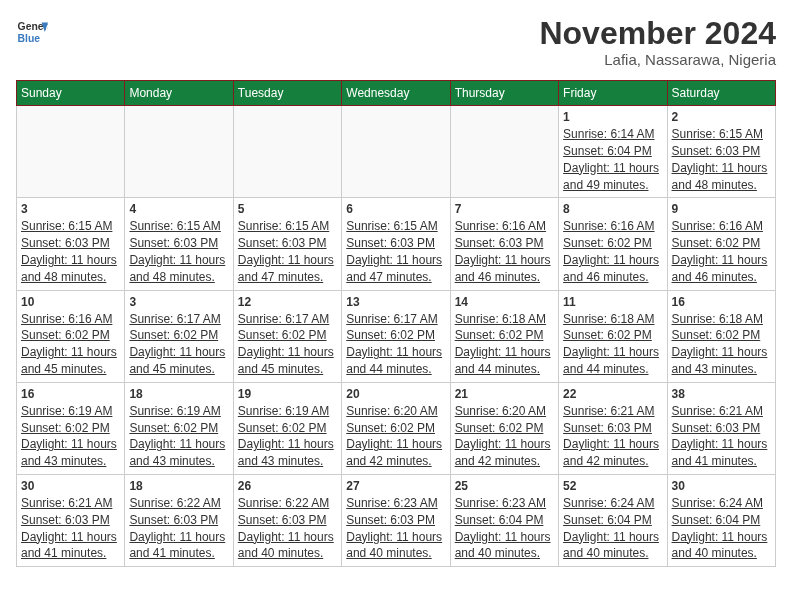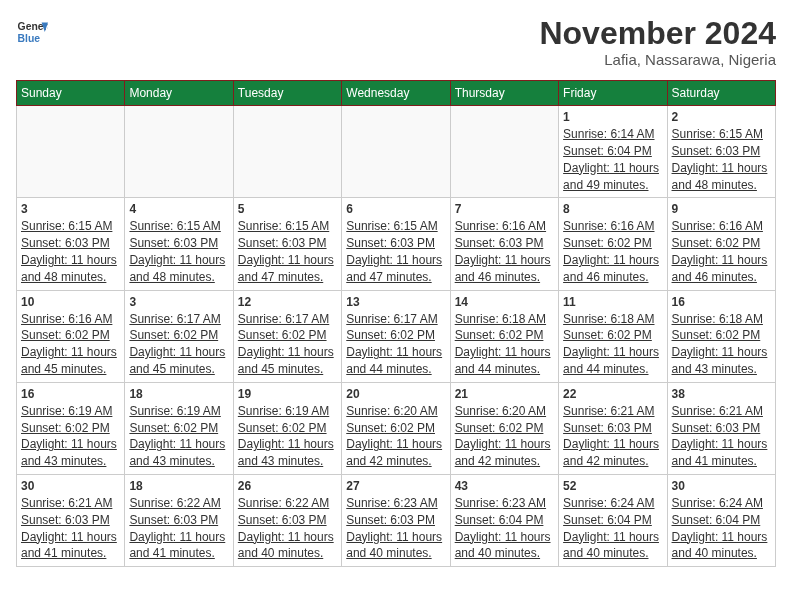--- a/index.html
+++ b/index.html
@@ -305,21 +305,21 @@
 and 40 minutes.</div>
         </td>
         <td>
           <span class="day-num">27</span>
           <div class="day-info" style="white-space: pre-line;">Sunrise: 6:23 AM
 Sunset: 6:03 PM
 Daylight: 11 hours
 and 40 minutes.</div>
         </td>
         <td>
-          <span class="day-num">43</span>
+          <span class="day-num">25</span>
           <div class="day-info" style="white-space: pre-line;">Sunrise: 6:23 AM
 Sunset: 6:04 PM
 Daylight: 11 hours
 and 40 minutes.</div>
         </td>
         <td>
           <span class="day-num">52</span>
           <div class="day-info" style="white-space: pre-line;">Sunrise: 6:24 AM
 Sunset: 6:04 PM
 Daylight: 11 hours

